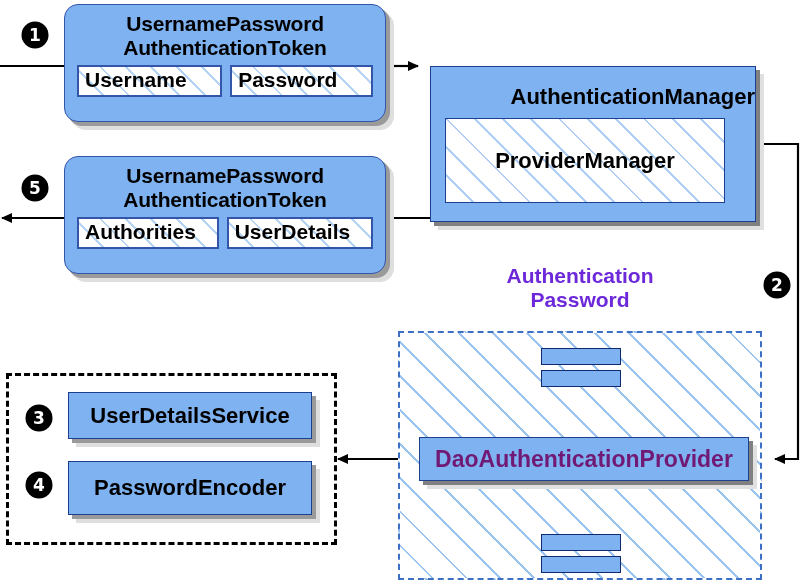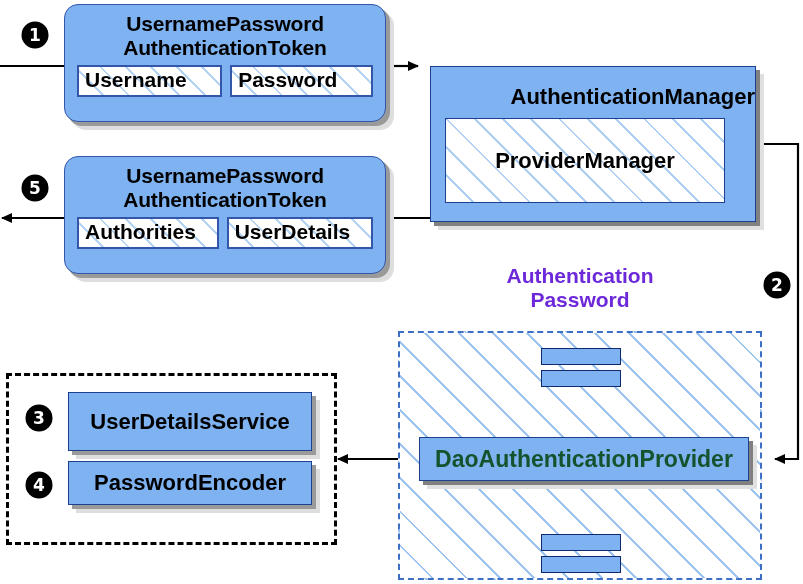--- a/index.html
+++ b/index.html
@@ -149,21 +149,21 @@
   .dao-box {
     position: absolute;
     background: #7FB2F0;
     border: 1.5px solid #1c3f8f;
     box-sizing: border-box;
     display: flex;
     align-items: center;
     justify-content: center;
     font-size: 23px;
     font-weight: bold;
-    color: #14532d;
+    color: #701a75;
     box-shadow: 4px 4px 0 0 #808080, 8px 8px 0 0 #e0e0e0;
   }
 
   
   .deps-box {
     position: absolute;
     border: 3px dashed #000000;
     box-sizing: border-box;
     background: #ffffff;
   }
@@ -275,18 +275,18 @@
   <div class="mini-bar" style="left:541px; top:370px; width:80px; height:17px;"></div>
 
   <div class="dao-box" style="left:419px; top:437px; width:330px; height:44px;">DaoAuthenticationProvider</div>
 
   <div class="mini-bar" style="left:541px; top:534px; width:80px; height:17px;"></div>
   <div class="mini-bar" style="left:541px; top:556px; width:80px; height:17px;"></div>
 
   <div class="deps-box" style="left:6px; top:373px; width:331px; height:172px;"></div>
 
   <div class="badge" style="left:26px; top:405px;">3</div>
-  <div class="dep-item" style="left:68px; top:392px; width:244px; height:59px;">UserDetailsService</div>
+  <div class="dep-item" style="left:68px; top:392px; width:244px; height:47px;">UserDetailsService</div>
 
   <div class="badge" style="left:26px; top:472px;">4</div>
-  <div class="dep-item" style="left:68px; top:461px; width:244px; height:44px;">PasswordEncoder</div>
+  <div class="dep-item" style="left:68px; top:461px; width:244px; height:54px;">PasswordEncoder</div>
 
 </div>
 
 </body></html>

